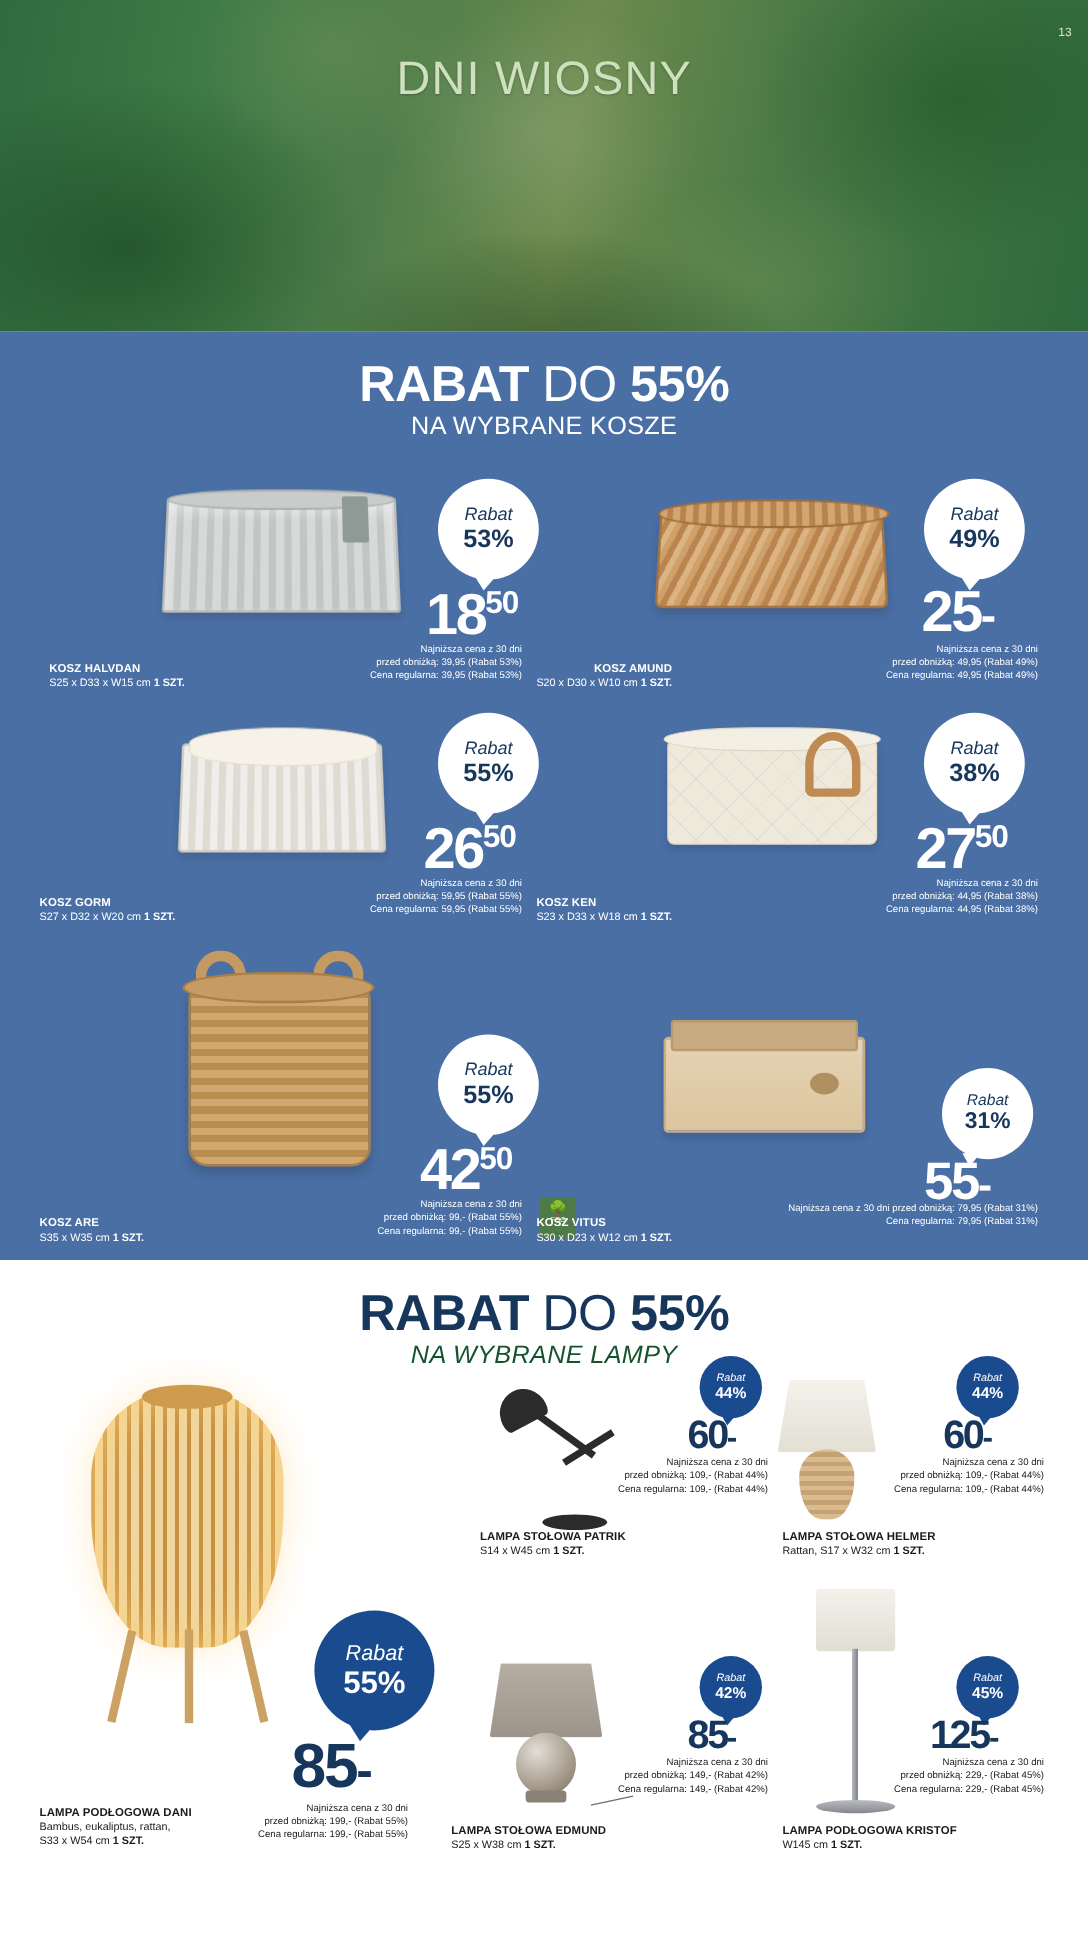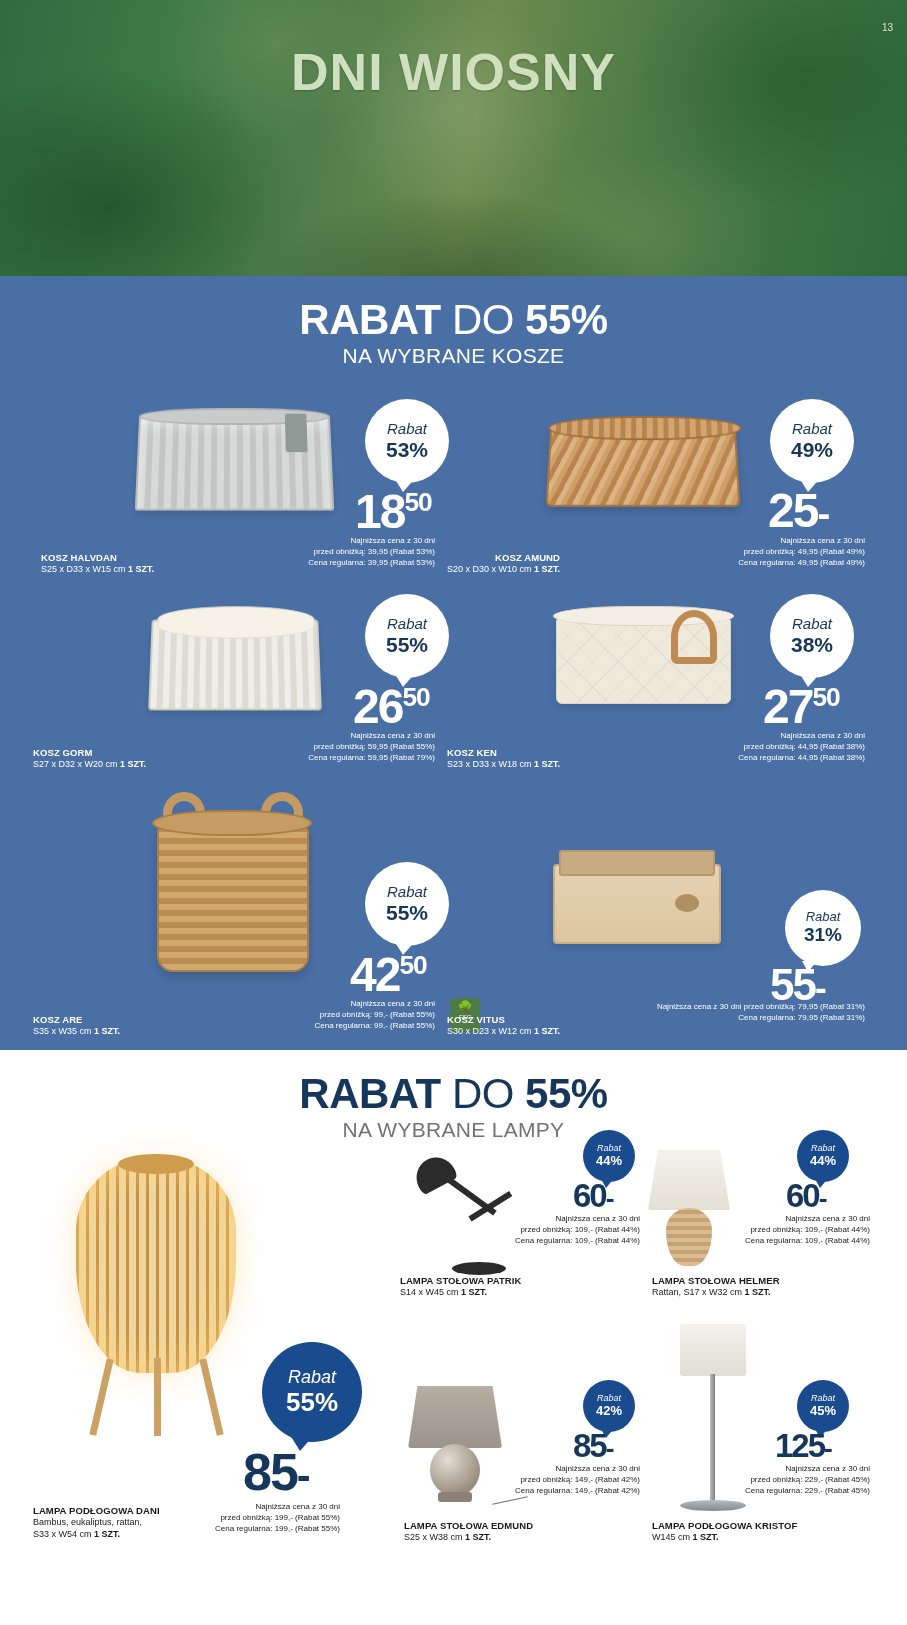--- a/index.html
+++ b/index.html
@@ -45,22 +45,22 @@
     color: #d9e4cf;
     z-index: 5;
   }
   .hero-inner {
     position: relative;
     z-index: 4;
     text-align: center;
     padding-top: 46px;
   }
   .hero-title {
-    font-size: 52px;
-    font-weight: bold;
+    font-size: 39px;
+    font-weight: normal;
     letter-spacing: 1px;
     color: #cfe0be;
     line-height: 1;
     text-shadow: 0 1px 2px rgba(0,0,0,.25);
   }
   .hero-sub {
     margin-top: 12px;
     font-size: 21px;
     color: #ffffff;
   }
@@ -98,21 +98,21 @@
     letter-spacing: .3px;
   }
 
   
   .white-section {
     background: #ffffff;
     position: relative;
     height: 575px;
   }
   .white-section .sec-head .line1 { color: #16365c; }
-  .white-section .sec-head .line2 { color: #737373; }
+  .white-section .sec-head .line2 { color: #14532d; font-style: italic; }
 
   
   .prod { position: absolute; }
   .pname {
     font-size: 9.5px;
     font-weight: bold;
     letter-spacing: .1px;
     line-height: 1.25;
   }
   .pdesc { font-size: 9px; line-height: 1.3; }
@@ -506,21 +506,21 @@
   <div class="bubble white" style="left:365px; top:318px;">
     <div class="r1">Rabat</div>
     <div class="r2">55%</div>
   </div>
   <div class="price" style="position:absolute; left:353px; top:410px; font-size:48px;">
     <span>26</span><span class="cents">50</span>
   </div>
   <div class="legal" style="position:absolute; left:230px; top:455px; width:205px;">
     <div>Najniższa cena z 30 dni</div>
     <div>przed obniżką: 59,95 (Rabat 55%)</div>
-    <div>Cena regularna: 59,95 (Rabat 79%)</div>
+    <div>Cena regularna: 59,95 (Rabat 55%)</div>
   </div>
   <div class="prod" style="left:33px; top:471px;">
     <div class="pname">KOSZ GORM</div>
     <div class="pdesc"><span>S27 x D32 x W20 cm </span><b>1 SZT.</b></div>
   </div>
 
   <div class="img" style="left:556px; top:340px;">
     <div class="basket-fabric">
         <div class="top"></div>
         <div class="strap"></div>
@@ -690,21 +690,21 @@
     <div class="r2">42%</div>
   </div>
   <div class="price" style="position:absolute; left:573px; top:382px; font-size:33px;">
     <span>85</span><span class="dash">-</span>
   </div>
   <div class="legal" style="position:absolute; left:460px; top:414px; width:180px;">
     <div>Najniższa cena z 30 dni</div>
     <div>przed obniżką: 149,- (Rabat 42%)</div>
     <div>Cena regularna: 149,- (Rabat 42%)</div>
   </div>
-  <div class="prod" style="left:404px; top:470px;">
+  <div class="prod" style="left:376px; top:470px;">
     <div class="pname">LAMPA STOŁOWA EDMUND</div>
     <div class="pdesc"><span>S25 x W38 cm </span><b>1 SZT.</b></div>
   </div>
 
   <div class="img" style="left:652px; top:274px;">
     <div class="lamp-kristof">
         <div class="shadeK"></div>
         <div class="poleK"></div>
         <div class="baseK"></div>
       </div>

